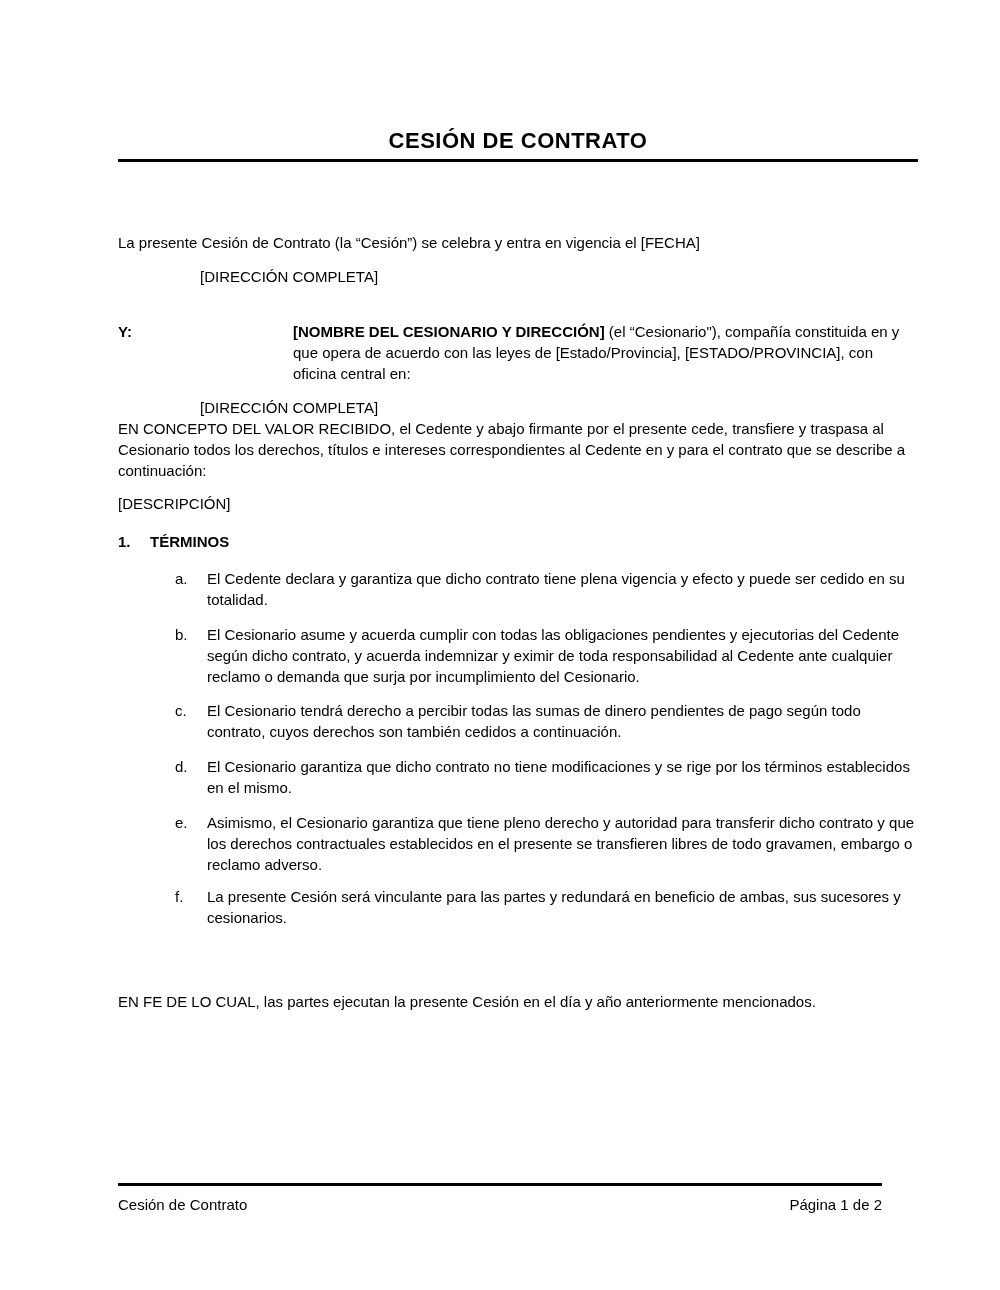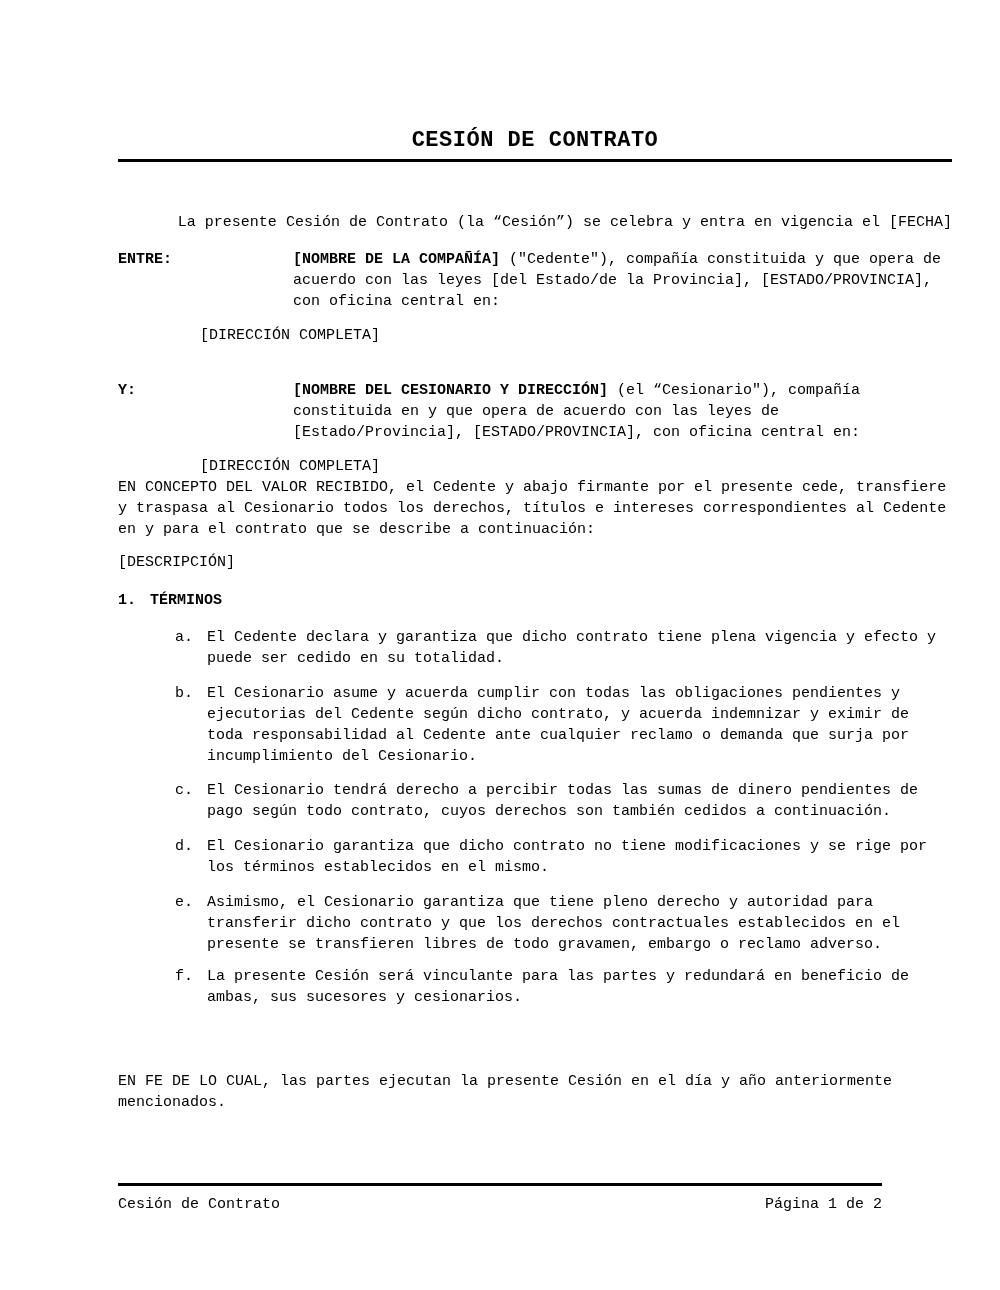--- a/index.html
+++ b/index.html
@@ -10,33 +10,32 @@
     color: #000000;
     font-family: "Liberation Sans", "DejaVu Sans", sans-serif;
     font-size: 15px;
     line-height: 21px;
     overflow: hidden;
   }
   .page {
     position: relative;
     width: 1000px;
     height: 1144px;
-    padding: 128px 48px 0 118px;
-    font-family: Liberation Mono, monospace;
+    padding: 128px 82px 0 118px;
   }
   .doc-title {
     text-align: center;
     font-weight: bold;
     font-size: 22px;
     line-height: 26px;
     letter-spacing: 0.5px;
     padding-bottom: 5px;
     border-bottom: 3px solid #000000;
   }
-  .intro { margin-top: 50px; text-align: right; }
+  .intro { margin-top: 70px; }
   .party { display: flex; margin-top: 16px; }
   .party.second { margin-top: 34px; }
   .party-label { width: 175px; flex: 0 0 175px; font-weight: bold; }
   .party-body { flex: 1; }
   .party-name { font-weight: bold; }
   .party-address { margin-left: 82px; margin-top: 13px; }
   .consideration { }
   .descripcion { margin-top: 12px; }
   .terms-heading { display: flex; margin-top: 17px; font-weight: bold; }
   .terms-number { width: 32px; flex: 0 0 32px; }
@@ -67,24 +66,20 @@
 </style>
 </head>
 <body>
 
 <div class="page">
 
   <h1 class="doc-title">CESIÓN DE CONTRATO</h1>
 
   <p class="intro">La presente Cesión de Contrato (la “Cesión”) se celebra y entra en vigencia el [FECHA]</p>
 
-  <div class="party">
-    <div class="party-label">ENTRE:</div>
-    <div class="party-body"><span class="party-name">[NOMBRE DE LA COMPAÑÍA]</span><span> ("Cedente"), compañía constituida y que opera de acuerdo con las leyes [del Estado/de la Provincia], [ESTADO/PROVINCIA], con oficina central en:</span></div>
-  </div>
   <p class="party-address">[DIRECCIÓN COMPLETA]</p>
 
   <div class="party second">
     <div class="party-label">Y:</div>
     <div class="party-body"><span class="party-name">[NOMBRE DEL CESIONARIO Y DIRECCIÓN]</span><span> (el “Cesionario"), compañía constituida en y que opera de acuerdo con las leyes de [Estado/Provincia], [ESTADO/PROVINCIA], con oficina central en:</span></div>
   </div>
   <p class="party-address">[DIRECCIÓN COMPLETA]</p>
 
   <p class="consideration">EN CONCEPTO DEL VALOR RECIBIDO, el Cedente y abajo firmante por el presente cede, transfiere y traspasa al Cesionario todos los derechos, títulos e intereses correspondientes al Cedente en y para el contrato que se describe a continuación:</p>
 

